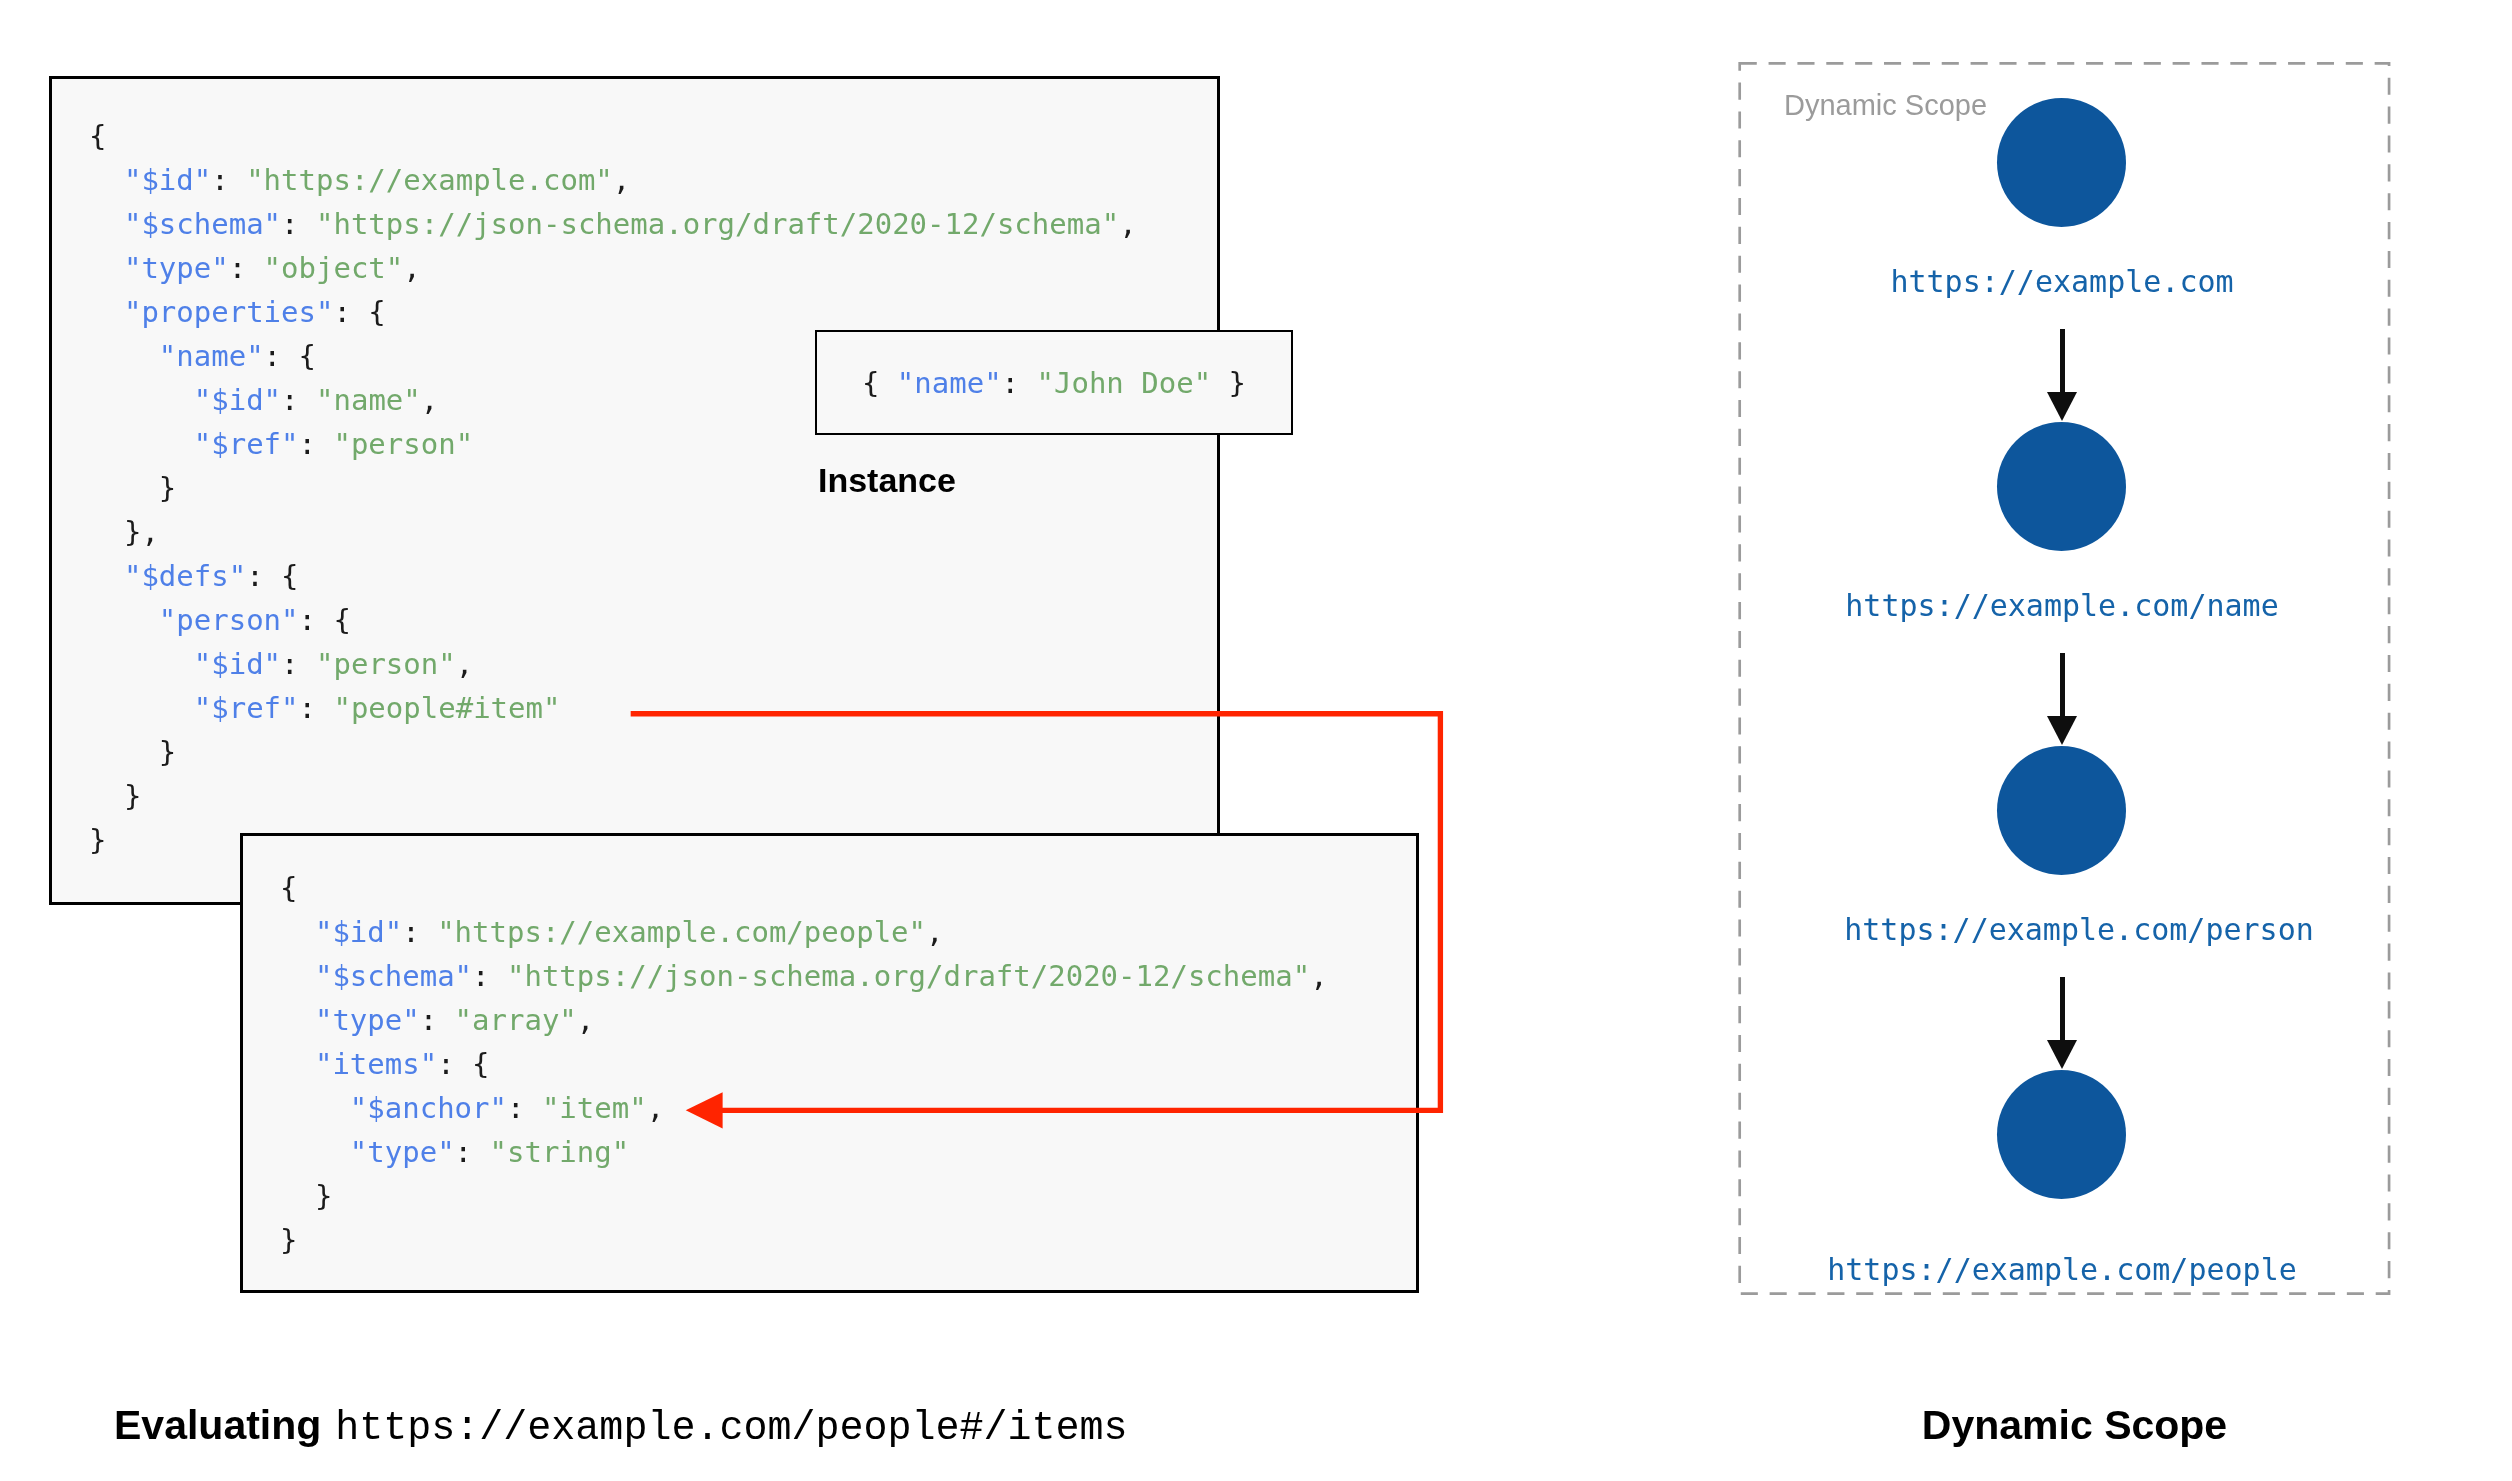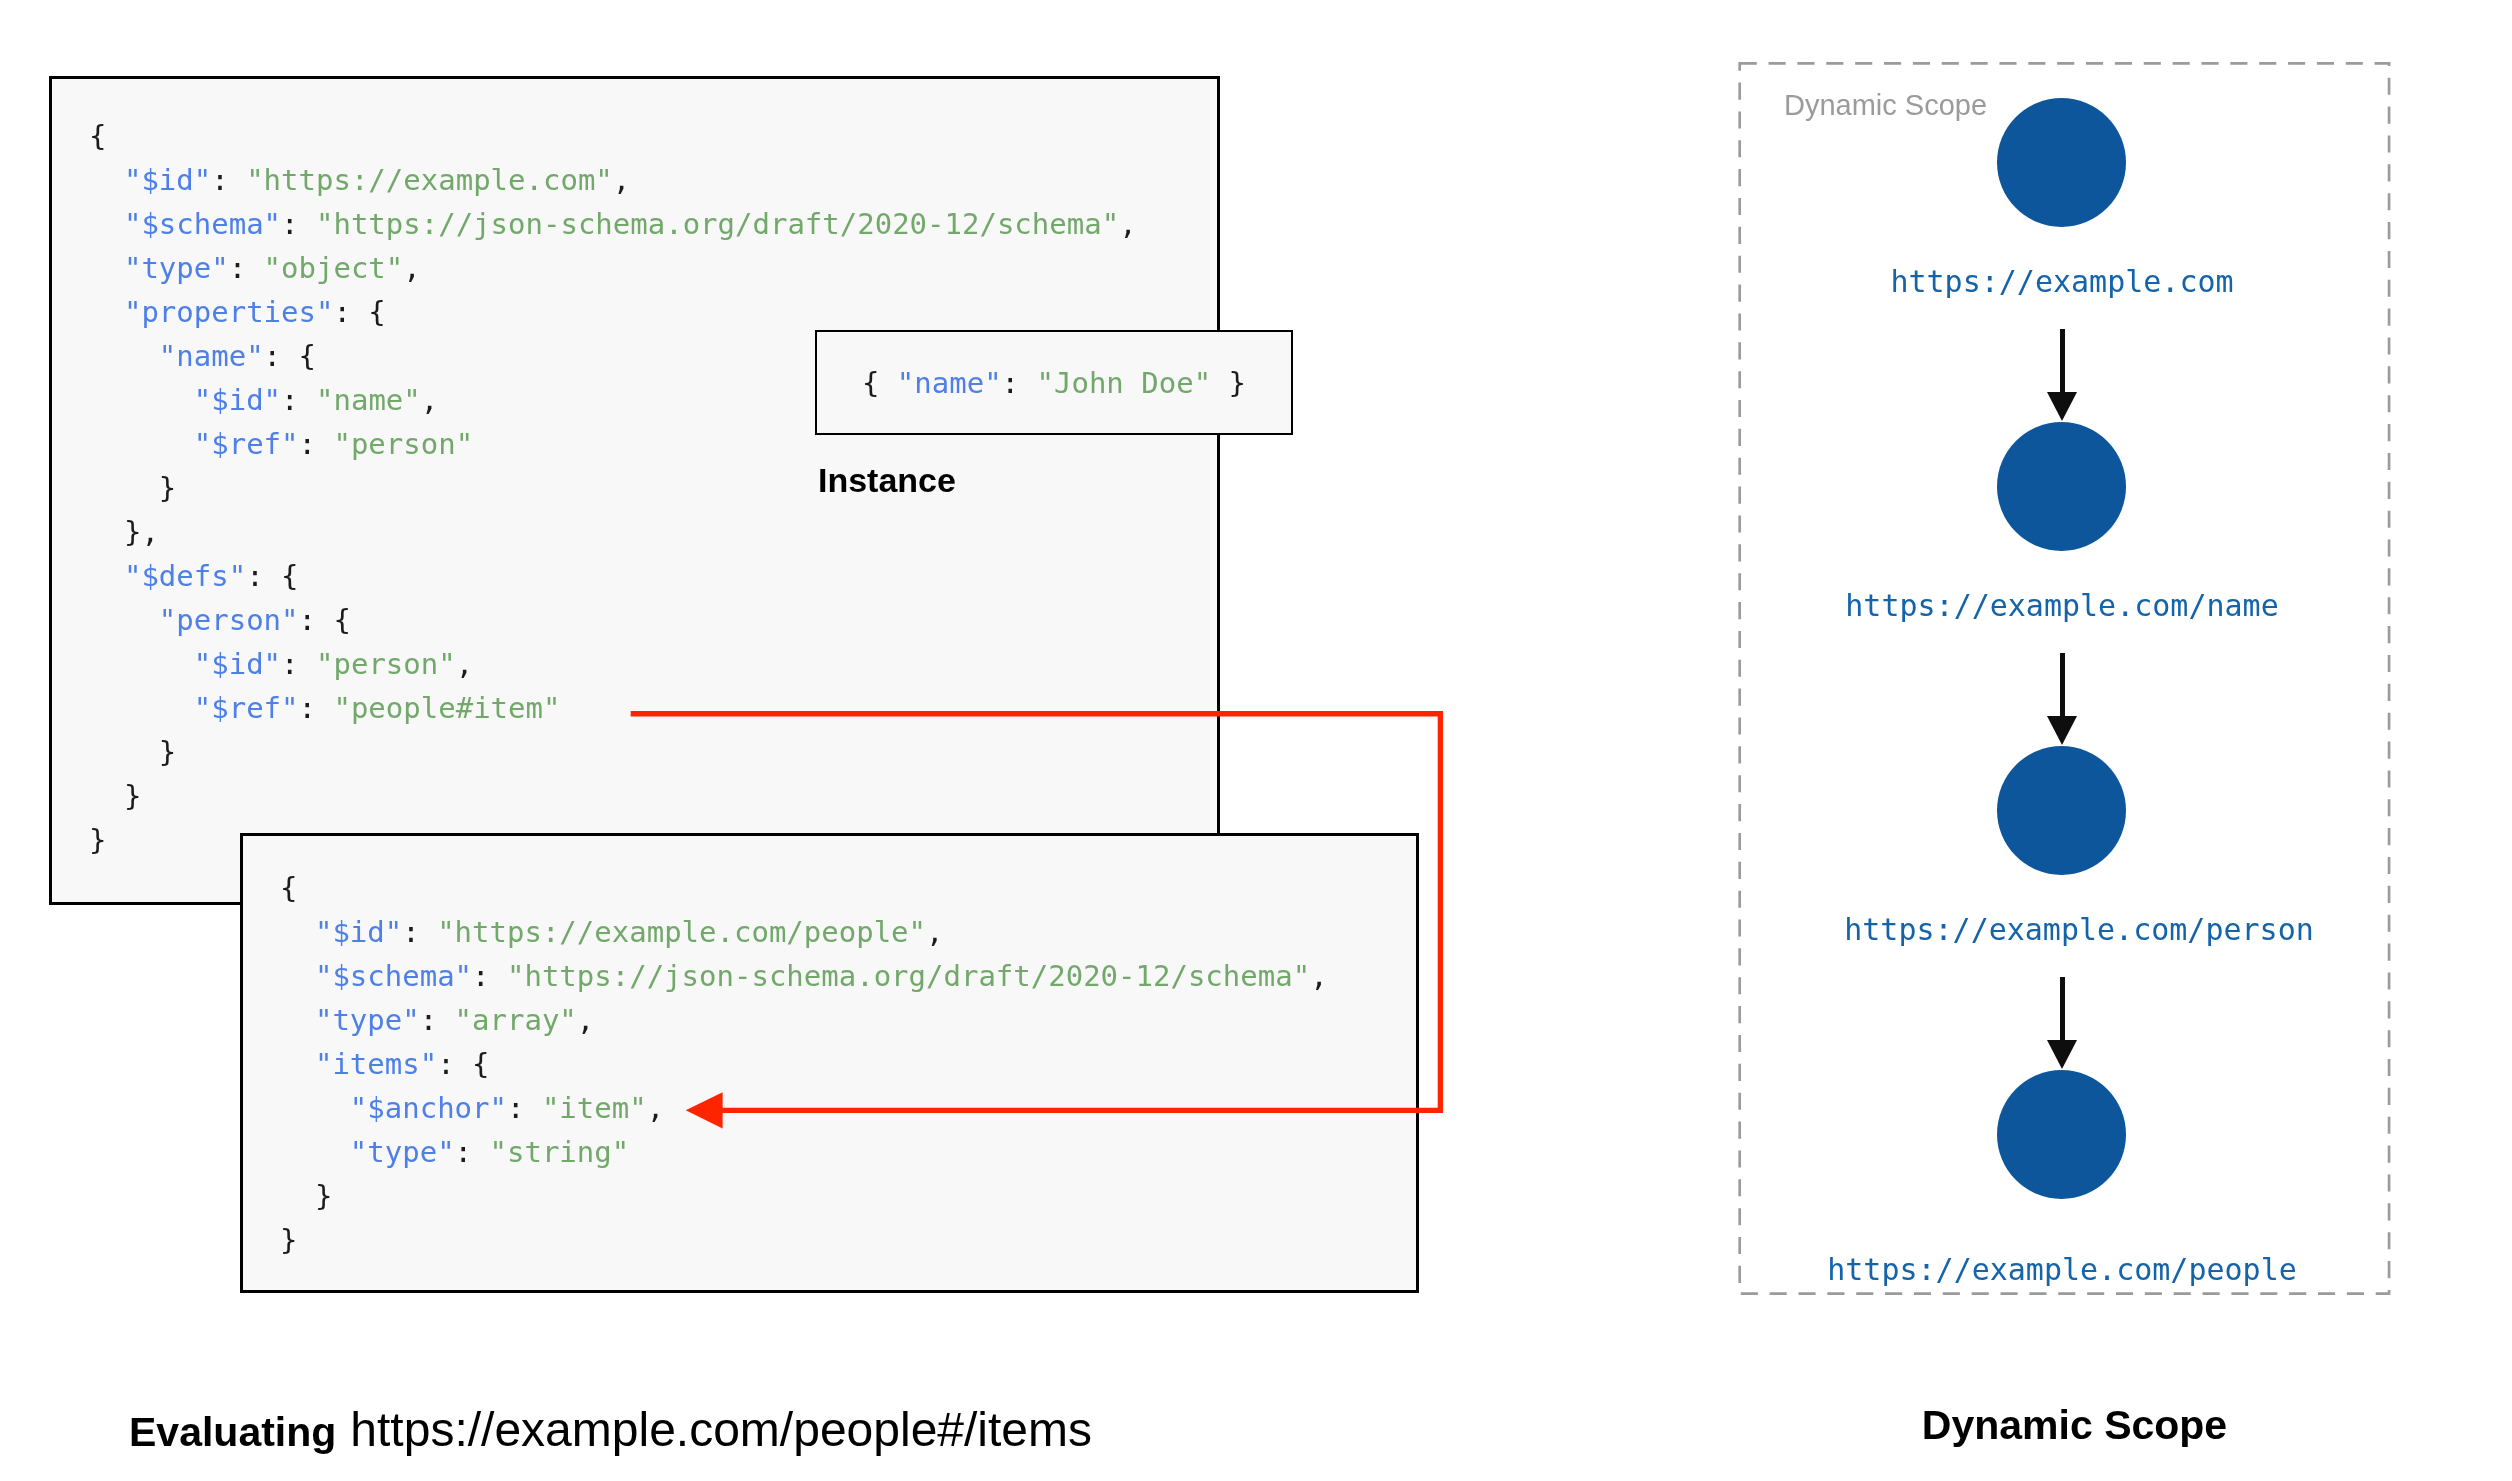--- a/index.html
+++ b/index.html
@@ -102,25 +102,24 @@
     position: absolute;
     left: 114px; top: 1402px;
     white-space: nowrap;
     z-index: 2;
   }
   .cap-bold {
     font-weight: bold;
     font-size: 41px;
     color: var(--caption-black);
     margin-right: 14px;
-    margin-left: 15px;
   }
   .cap-mono {
-    font-family: Liberation Sans, sans-serif;
-    font-size: 48px;
+    font-family: Liberation Mono, monospace;
+    font-size: 40px;
     color: var(--caption-black);
   }
   .caption-right {
     position: absolute;
     left: 1807px; top: 1402px; width: 535px;
     text-align: center;
     font-weight: bold;
     font-size: 41px;
     color: var(--caption-black);
     z-index: 2;

